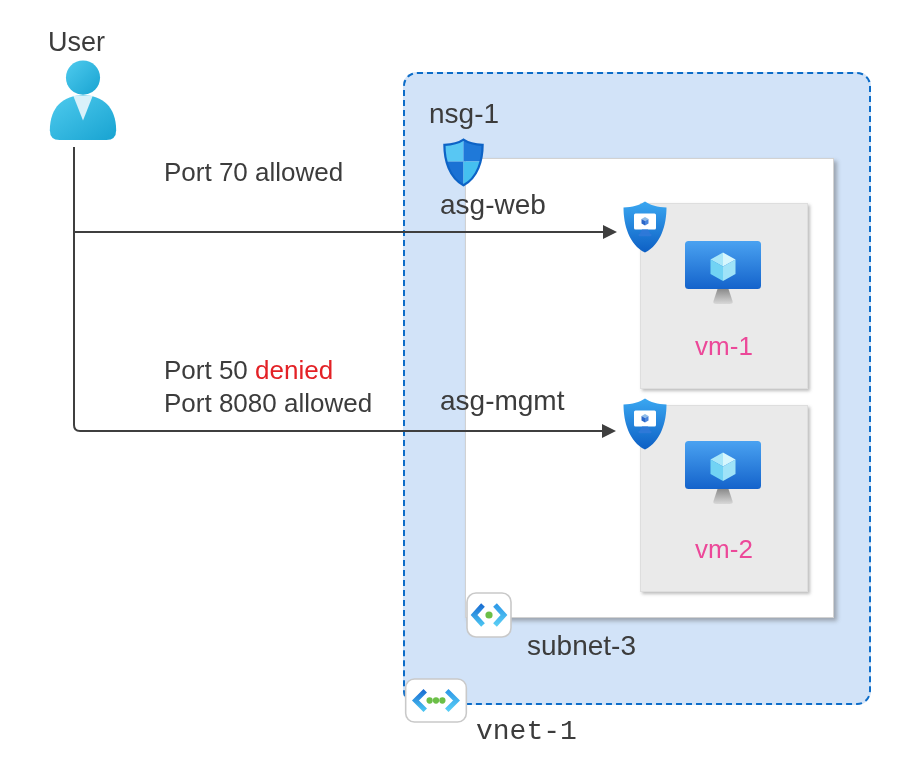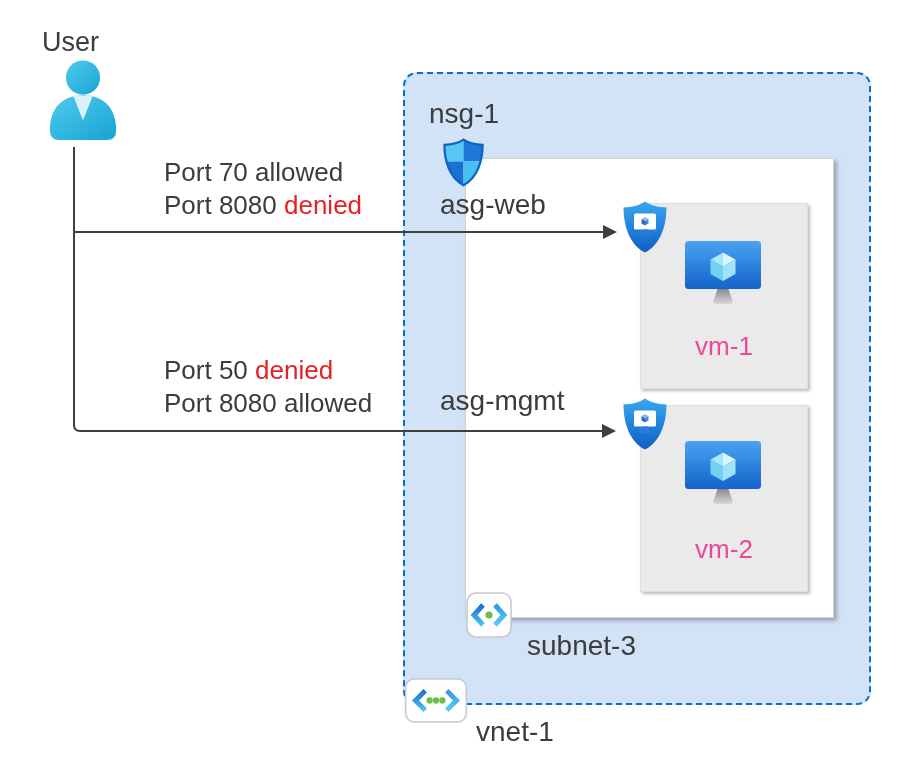--- a/index.html
+++ b/index.html
@@ -135,30 +135,29 @@
 <div class="vm-card" style="left:640px; top:203px;"></div>
 <div class="vm-card" style="left:640px; top:405px; height:187px;"></div>
 
 <svg class="connector-layer" viewBox="0 0 911 773">
   <path d="M74 147 L74 425 Q74 431 80 431 L602 431" fill="none" stroke="#3f3f3f" stroke-width="2"></path>
   <path d="M74 232 L603 232" fill="none" stroke="#3f3f3f" stroke-width="2"></path>
   <polygon points="603,225 617,232 603,239" fill="#3f3f3f"></polygon>
   <polygon points="602,424 616,431 602,438" fill="#3f3f3f"></polygon>
 </svg>
 
-<div class="label" style="left:42px; top:27px; font-size:27px;">User</div>
+<div class="label" style="left:48px; top:27px; font-size:27px;">User</div>
 <div class="icon" style="left:44px; top:58px;">
   <svg width="78" height="86">
       <use href="#sym-user"></use>
     </svg>
 </div>
 
 <div class="flow-label" style="left:164px; top:156px;">
   <div class="flow-line"><span>Port 70 allowed</span><span class="denied"></span></div>
-  <div class="flow-line"><span>Port 8080 </span><span class="denied">denied</span></div>
 </div>
 <div class="flow-label" style="left:164px; top:354px;">
   <div class="flow-line"><span>Port 50 </span><span class="denied">denied</span></div>
   <div class="flow-line"><span>Port 8080 allowed</span><span class="denied"></span></div>
 </div>
 
 <div class="label" style="left:429px; top:98px; z-index:5;">nsg-1</div>
 <div class="icon" style="left:443px; top:138px;">
   <svg width="41" height="49">
       <use href="#sym-nsg"></use>
@@ -196,13 +195,13 @@
       <use href="#sym-subnet"></use>
     </svg>
 </div>
 <div class="label" style="left:527px; top:630px; z-index:5;">subnet-3</div>
 
 <div class="icon" style="left:404px; top:678px;">
   <svg width="64" height="45">
       <use href="#sym-vnet"></use>
     </svg>
 </div>
-<div class="label" style="left:476px; top:716px; z-index:5;">vnet-1</div>
+<div class="label" style="left:476px; top:716px; z-index:5;font-family:Liberation Mono, monospace;">vnet-1</div>
 
 </body></html>

